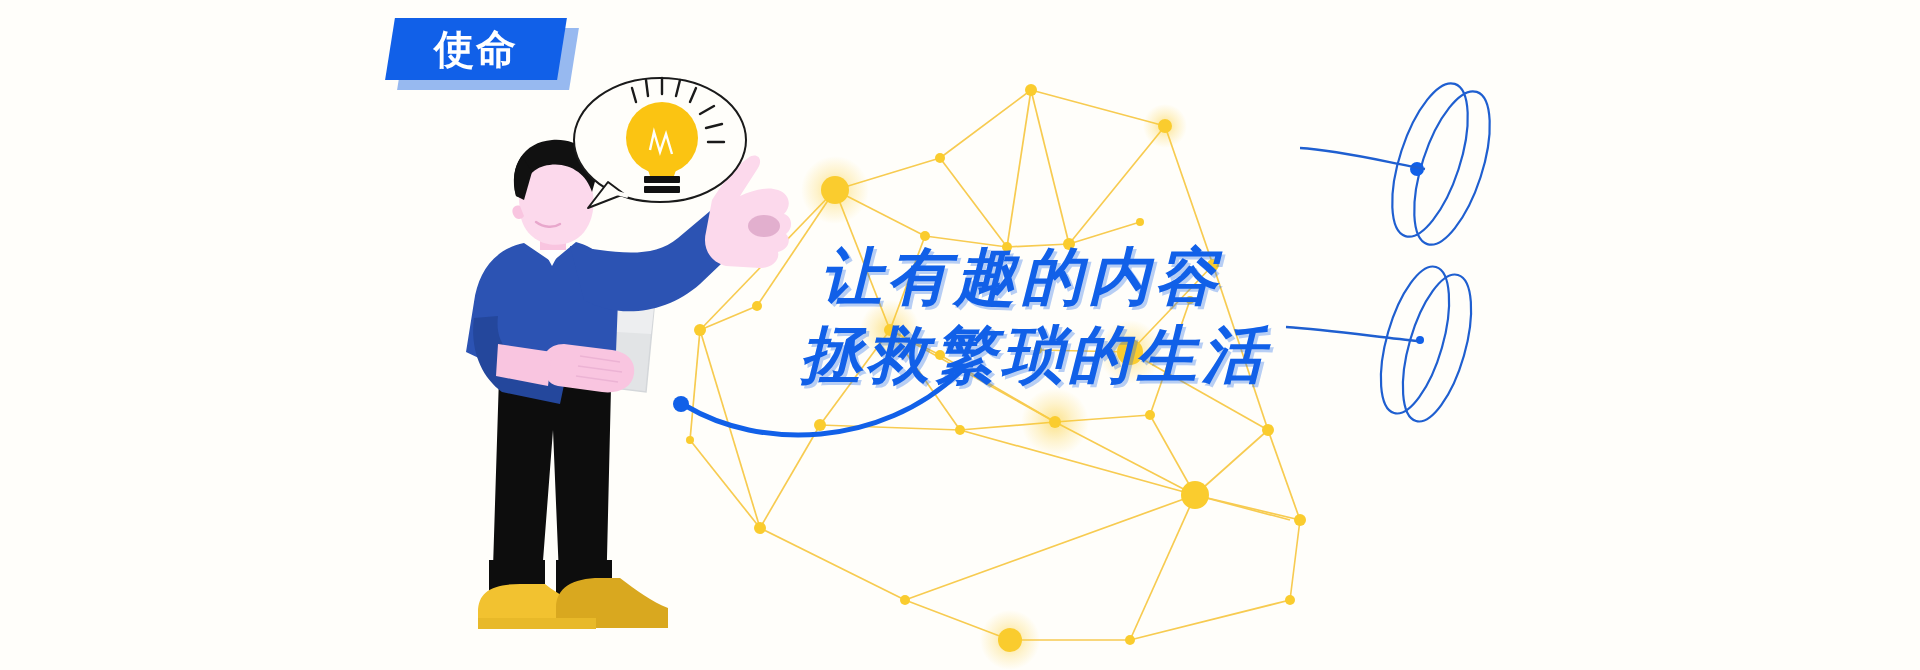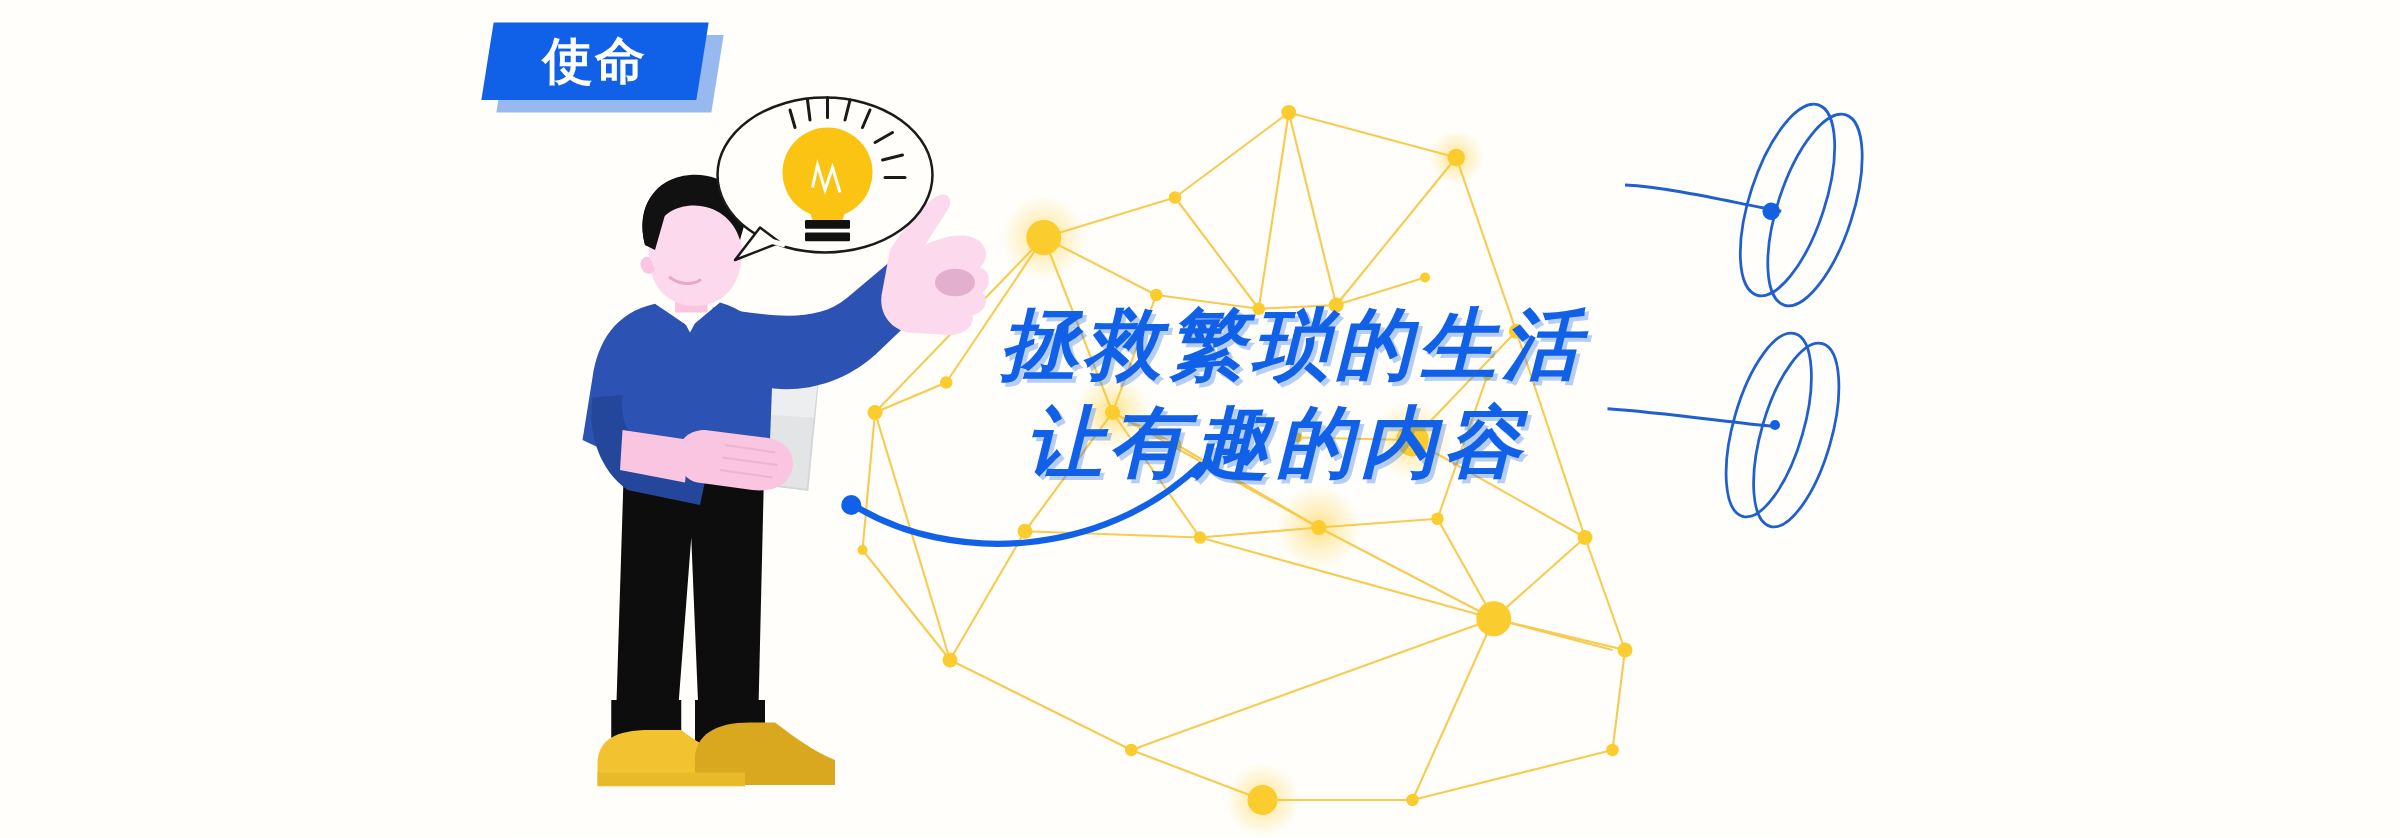--- a/index.html
+++ b/index.html
@@ -306,17 +306,17 @@
   </svg>
 
   <div id="badge-wrap">
     <div id="badge-shadow"></div>
     <div id="badge-face">
       <span id="badge-label">使命</span>
     </div>
   </div>
 
   <div id="headline">
+    <div class="headline-line" id="headline-line-1">让有趣的内容</div>
     <div class="headline-line" id="headline-line-2">拯救繁琐的生活</div>
-    <div class="headline-line" id="headline-line-1">让有趣的内容</div>
   </div>
 
 </div>
 
 </body></html>

